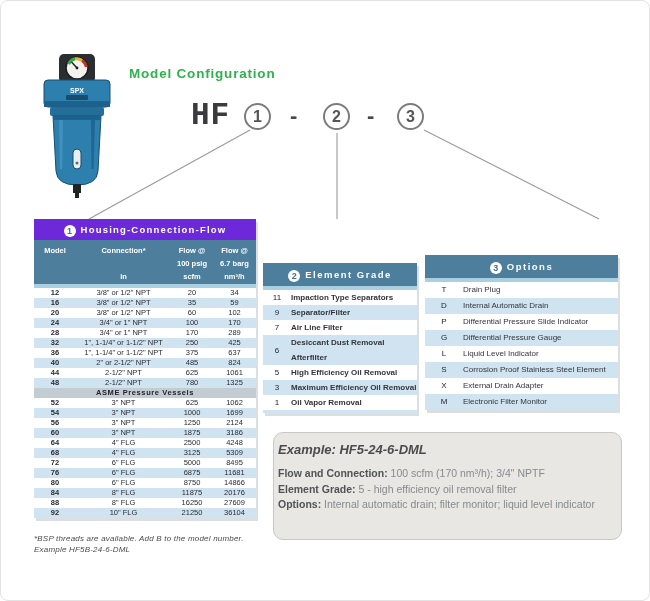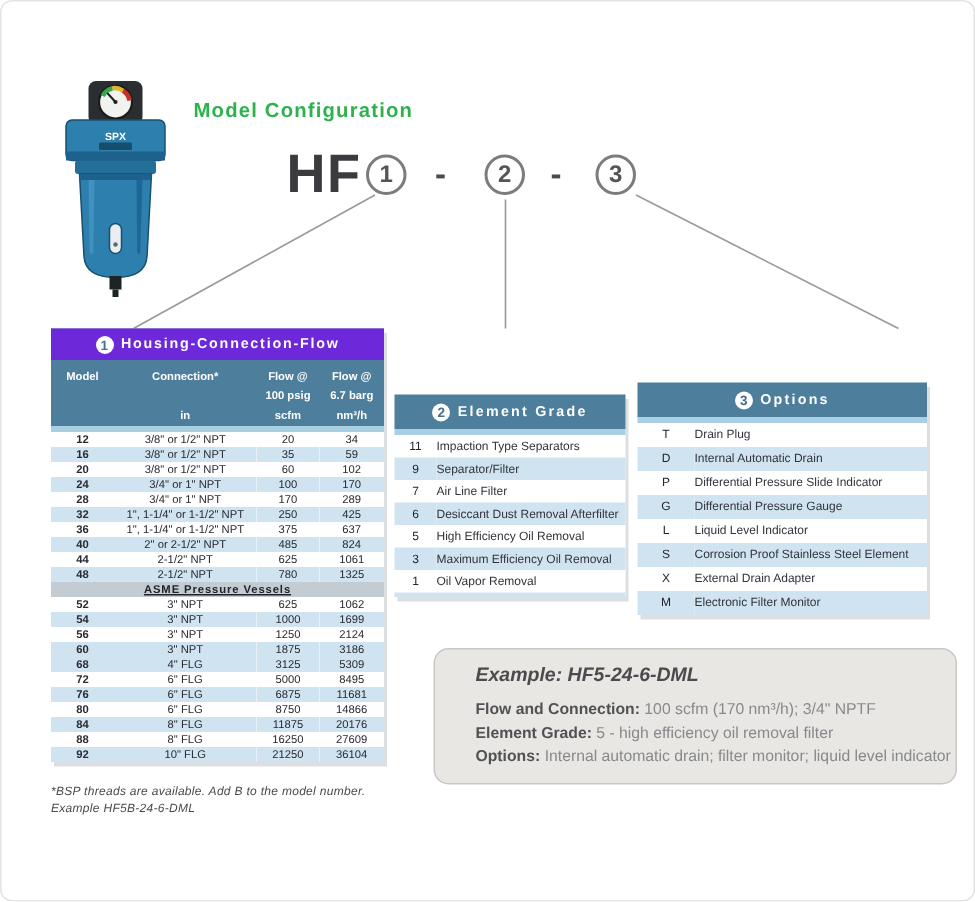--- a/index.html
+++ b/index.html
@@ -4,22 +4,22 @@
 <style>
   html,body{margin:0;padding:0;background:#fff;}
   .page{
     position:relative;width:650px;height:601px;background:#fff;overflow:hidden;
     font-family:"Liberation Sans",sans-serif;color:#2a2a32;
     border:1px solid #e3e3e3;border-radius:8px;box-sizing:border-box;
   }
   
   .green-title{position:absolute;left:112px;top:65px;font-size:13.5px;font-weight:bold;
     letter-spacing:.8px;color:#2eb24e;margin-left:16px;}
-  .hf{position:absolute;left:190px;top:99px;font-size:36px;font-weight:bold;color:#3b3b3f;
-    letter-spacing:1px;line-height:31px;}
+  .hf{position:absolute;left:190px;top:99px;font-size:31px;font-weight:bold;color:#3b3b3f;
+    letter-spacing:1px;line-height:31px;font-family:Liberation Mono, monospace;}
   .num-big{position:absolute;width:27px;height:27px;border:2px solid #7c7c7c;border-radius:50%;
     box-sizing:border-box;text-align:center;line-height:23px;font-size:16px;font-weight:bold;color:#555;top:102px;background:#fff;}
   .dash-big{position:absolute;top:101px;font-size:22px;font-weight:bold;color:#4a4a4a;line-height:27px;}
   .connectors{position:absolute;left:0;top:126px;}
   
   .tbl{position:absolute;background:#fff;box-shadow:2px 3px 0 rgba(185,192,198,.5);}
   .tbl-head{background:#4d7e9c;color:#fff;}
   .tbl-title{height:21px;line-height:22px;text-align:center;font-size:9.5px;font-weight:bold;
     letter-spacing:1.2px;background:#6d28d9;color:#fff;}
   .tbl-title2{height:23px;line-height:24px;text-align:center;font-size:9.5px;font-weight:bold;
@@ -33,35 +33,35 @@
   .strip{height:4px;background:#a9cfe2;}
   .bstrip{height:3px;background:#cfe4f0;}
   table{border-collapse:collapse;width:100%;table-layout:fixed;}
   td{padding:0;vertical-align:middle;}
   
   .left-tbl{left:33px;top:218px;width:222px;}
   .left-tbl td{height:10px;font-size:7.5px;text-align:center;line-height:10px;color:#2a2a32;
     white-space:nowrap;overflow:hidden;}
   .left-tbl td.b{font-weight:bold;}
   .left-tbl tr.alt{background:#cfe4f0;}
-  .left-tbl tr.sep td{background:#c3ccd3;font-weight:bold;letter-spacing:.6px;color:#23232b;text-decoration:underline;}
+  .left-tbl tr.sep td{background:#c3ccd3;font-weight:bold;letter-spacing:.6px;color:#23232b;}
   
   .mid-tbl{left:262px;top:218px;width:154px;margin-top:44px;}
-  .mid-tbl td{height:15px;font-size:8px;line-height:15px;}
+  .mid-tbl td{height:15px;font-size:8px;line-height:15px;font-weight:bold;}
   .opt-tbl{left:424px;top:218px;width:193px;margin-top:36px;}
   .opt-tbl td{height:16px;font-size:8px;line-height:16px;}
   .code-tbl td.code{text-align:center;font-weight:normal;color:#23232b;}
   .code-tbl td.lbl{text-align:left;color:#33333b;}
   .code-tbl tr.alt{background:#cfe4f0;}
   
-  .footnote{position:absolute;left:33px;top:521px;font-size:8px;font-style:italic;
+  .footnote{position:absolute;left:33px;top:532px;font-size:8px;font-style:italic;
     color:#4a4a4a;line-height:11px;letter-spacing:.2px;}
   
-  .example-box{position:absolute;left:288px;top:431px;width:349px;height:91px;box-sizing:border-box;
-    background:#e9e7e4;border:1.5px solid #c9c7c4;border-radius:10px;padding:9px 12px 0 27px;}
+  .example-box{position:absolute;left:272px;top:431px;width:349px;height:108px;box-sizing:border-box;
+    background:#e9e7e4;border:1.5px solid #c9c7c4;border-radius:10px;padding:9px 12px 0 4px;}
   .ex-title{font-size:13px;font-weight:bold;font-style:italic;color:#4b4b4d;margin-bottom:9px;}
   .ex-line{font-size:10.5px;line-height:15.5px;color:#88898b;white-space:nowrap;}
   .ex-line b{color:#515254;}
   .product{position:absolute;left:36px;top:50px;}
 </style>
 </head>
 <body>
 
 <div class="page">
 
@@ -230,20 +230,26 @@
             <td>3" NPT</td>
             <td>1250</td>
             <td>2124</td>
           </tr>
           <tr class="alt">
             <td class="b">60</td>
             <td>3" NPT</td>
             <td>1875</td>
             <td>3186</td>
           </tr>
+          <tr>
+            <td class="b">64</td>
+            <td>4" FLG</td>
+            <td>2500</td>
+            <td>4248</td>
+          </tr>
           <tr class="alt">
             <td class="b">68</td>
             <td>4" FLG</td>
             <td>3125</td>
             <td>5309</td>
           </tr>
           <tr>
             <td class="b">72</td>
             <td>6" FLG</td>
             <td>5000</td>

